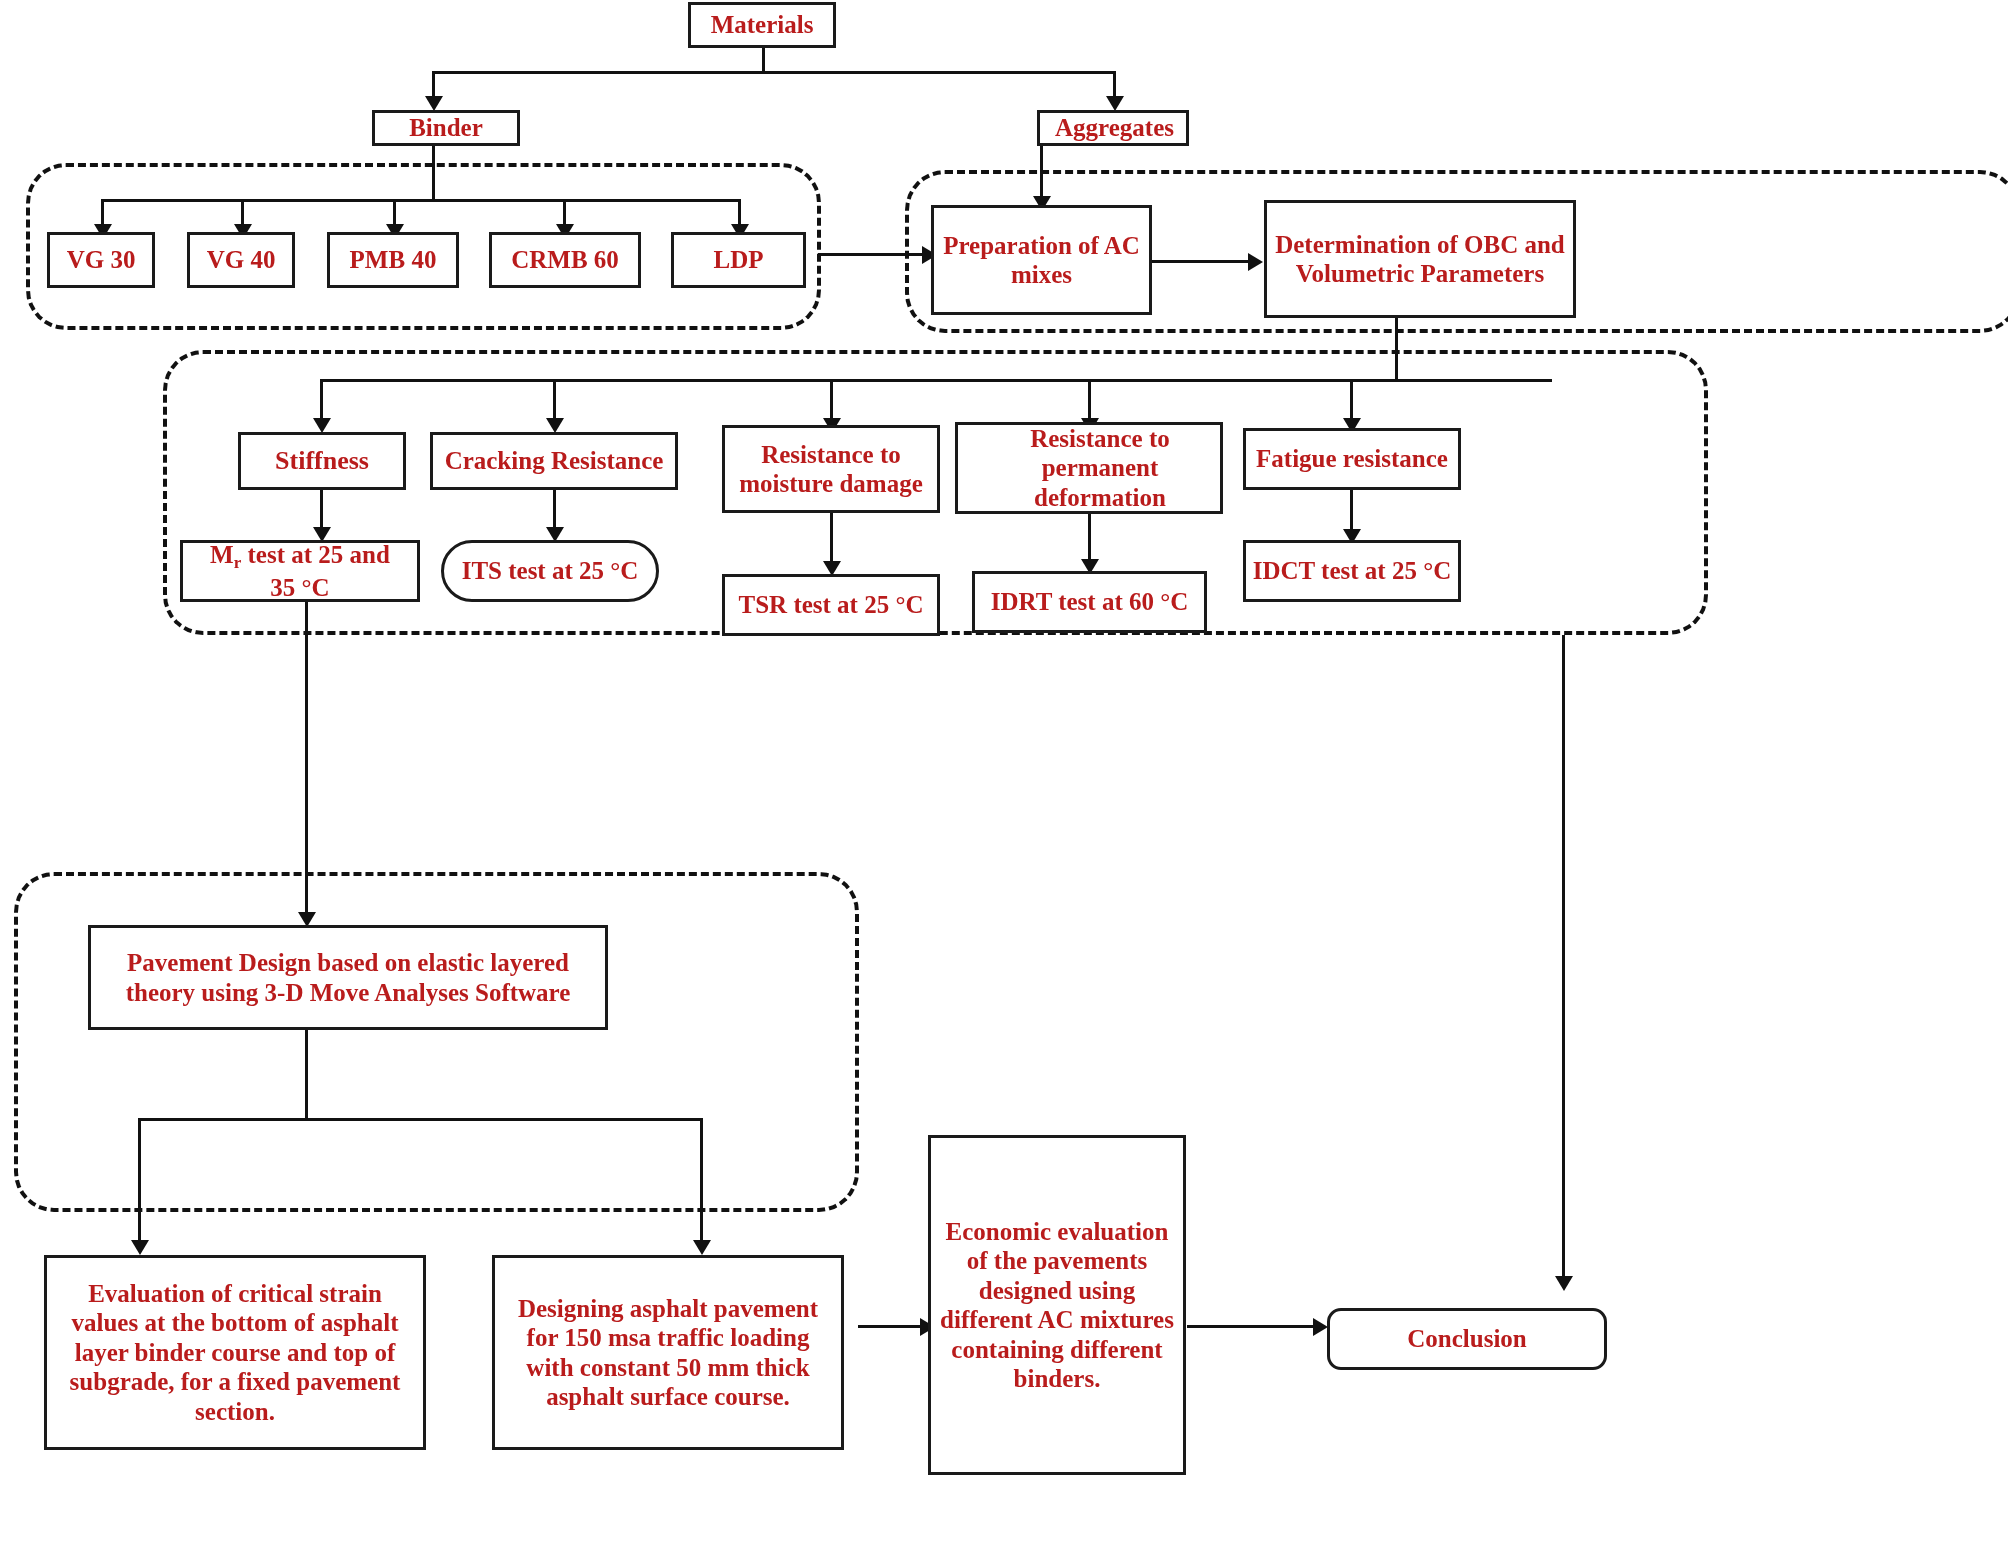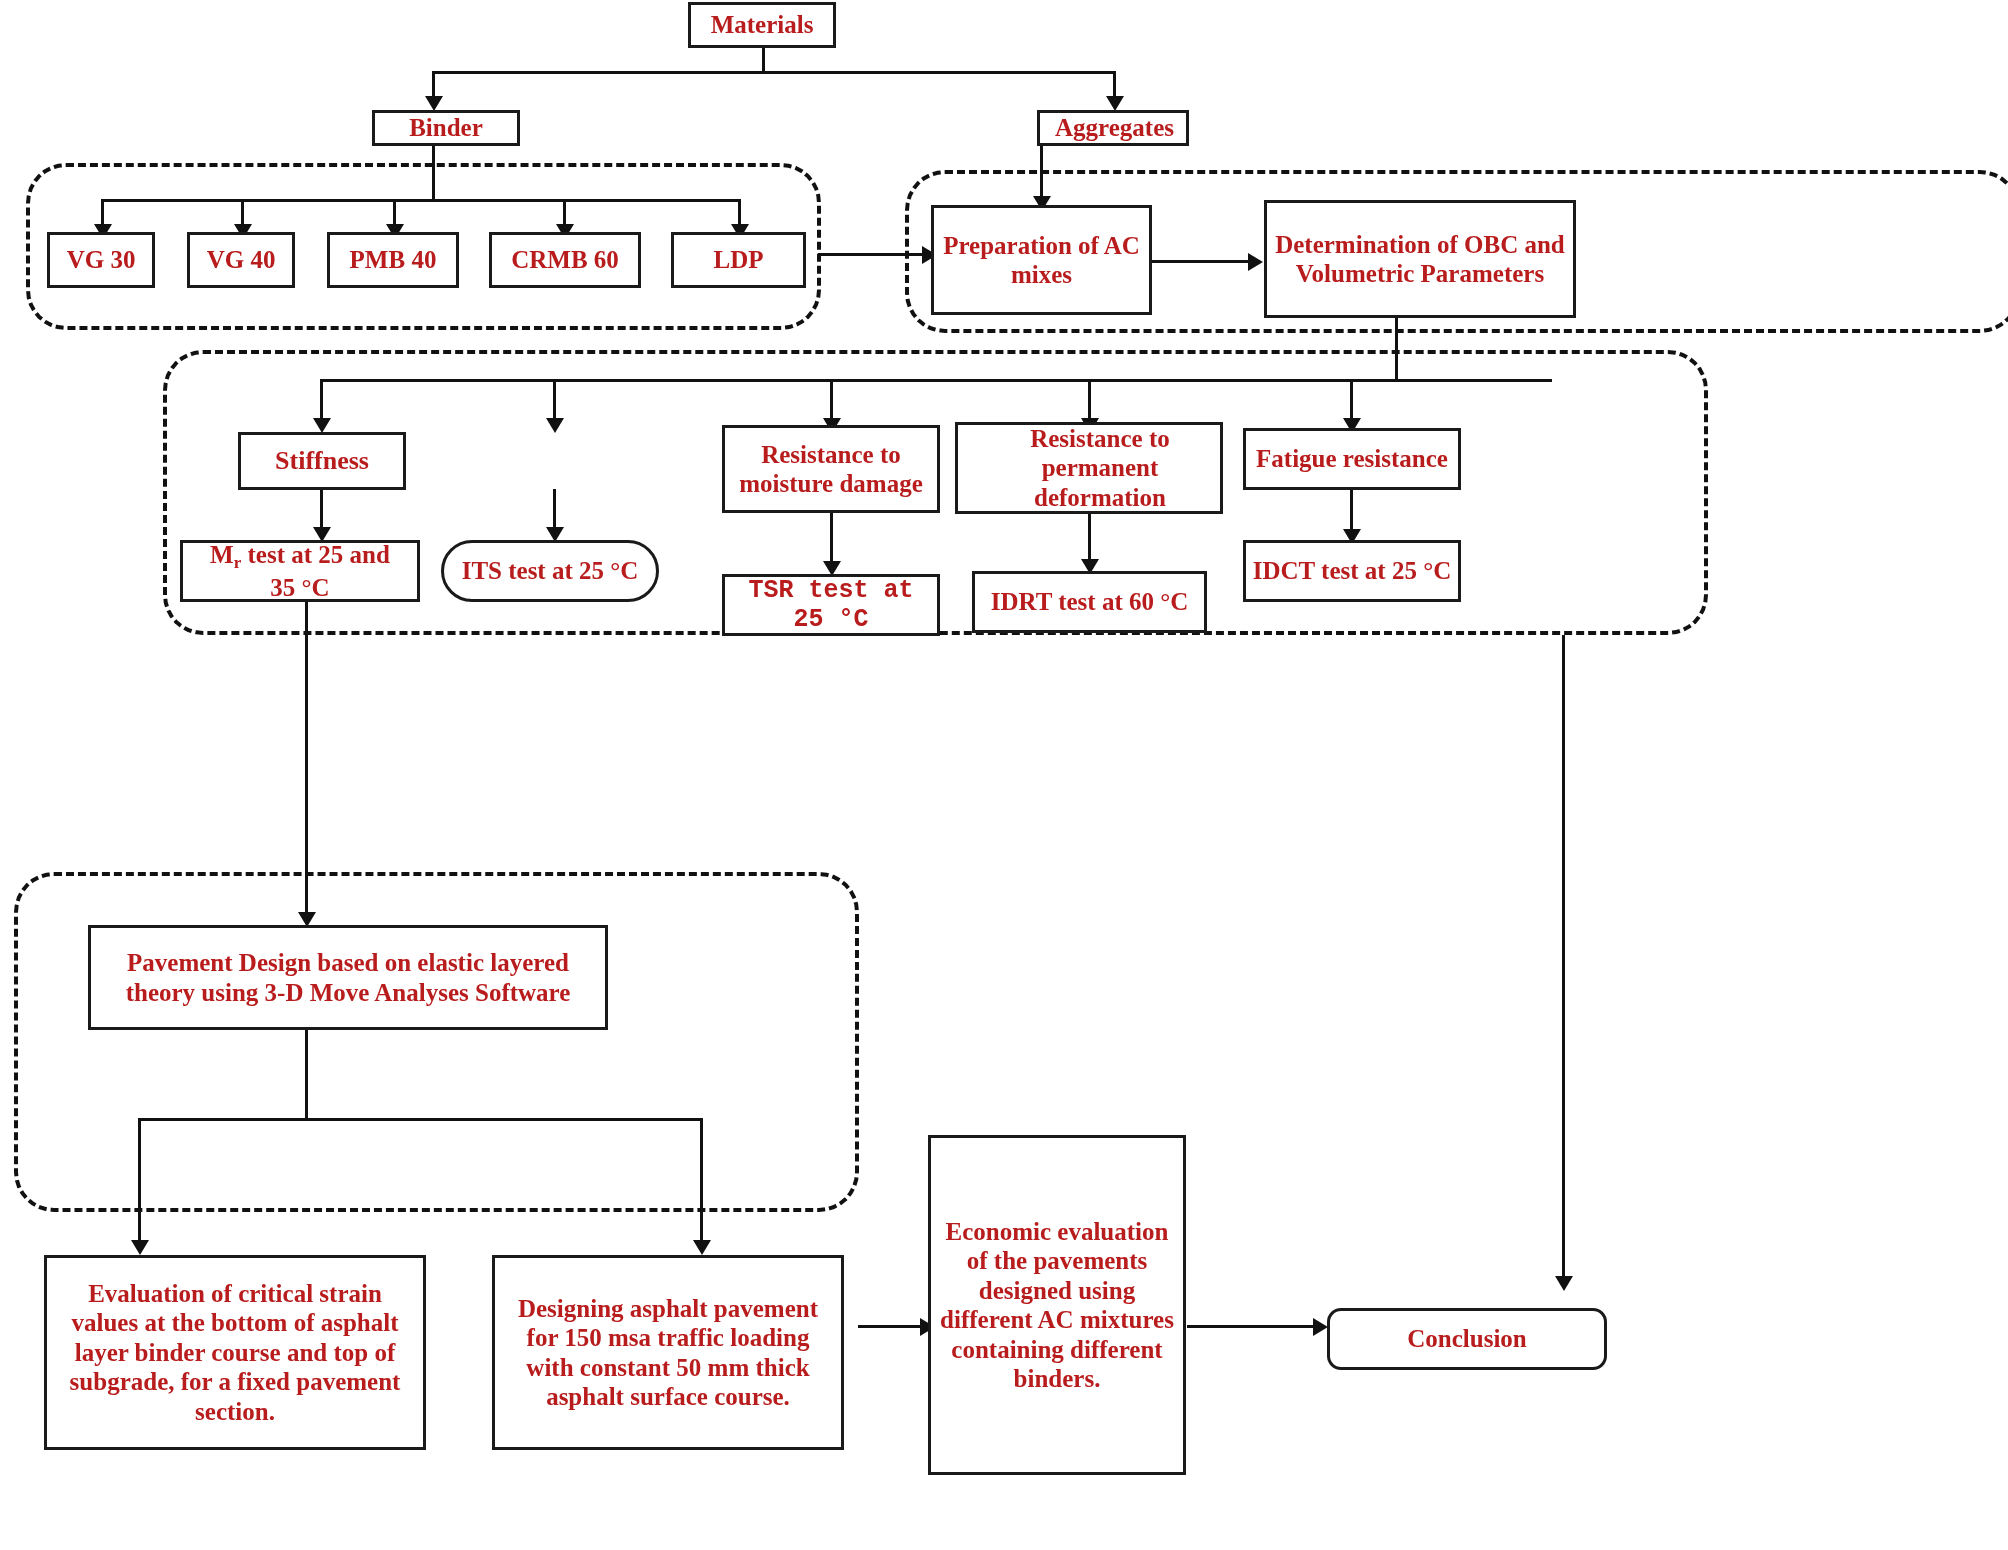--- a/index.html
+++ b/index.html
@@ -217,20 +217,23 @@
   </div>
 
   <div class="box" style="left:1264px; top:200px; width:312px; height:118px; font-size:25px;">
     <span class="t">Determination of OBC and Volumetric Parameters</span>
   </div>
 
   <div class="box" style="left:238px; top:432px; width:168px; height:58px; font-size:26px;">
     <span class="t">Stiffness</span>
   </div>
 
+  <div class="box" style="left:430px; top:432px; width:248px; height:58px; font-size:25px;">
+    <span class="t">Cracking Resistance</span>
+  </div>
 
   <div class="box" style="left:722px; top:425px; width:218px; height:88px; font-size:25px;">
     <span class="t">Resistance to moisture damage</span>
   </div>
 
   <div class="box" style="left:955px; top:422px; width:268px; height:92px; font-size:25px;padding-left:28px;">
     <span class="t">Resistance to permanent deformation</span>
   </div>
 
   <div class="box" style="left:1243px; top:428px; width:218px; height:62px; font-size:25px;">
@@ -238,21 +241,21 @@
   </div>
 
   <div class="box" style="left:180px; top:540px; width:240px; height:62px; font-size:25px;">
     <span class="t"><span>M</span><sub>r</sub><span> test at 25 and</span><br><span>35 °C</span></span>
   </div>
 
   <div class="box" style="left:441px; top:540px; width:218px; height:62px; font-size:25px;border-radius:31px;">
     <span class="t">ITS test at 25 °C</span>
   </div>
 
-  <div class="box" style="left:722px; top:574px; width:218px; height:62px; font-size:25px;font-family:Liberation Mono, monospace;">
+  <div class="box" style="left:722px; top:574px; width:218px; height:62px; font-size:25px;">
     <span class="t">TSR test at 25 °C</span>
   </div>
 
   <div class="box" style="left:972px; top:571px; width:235px; height:62px; font-size:25px;">
     <span class="t">IDRT test at 60 °C</span>
   </div>
 
   <div class="box" style="left:1243px; top:540px; width:218px; height:62px; font-size:25px;">
     <span class="t">IDCT test at 25 °C</span>
   </div>

